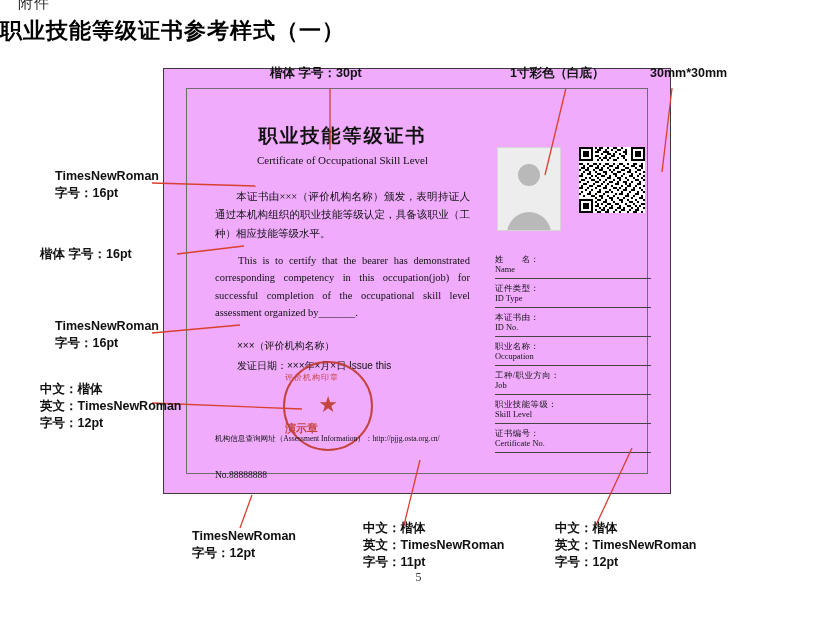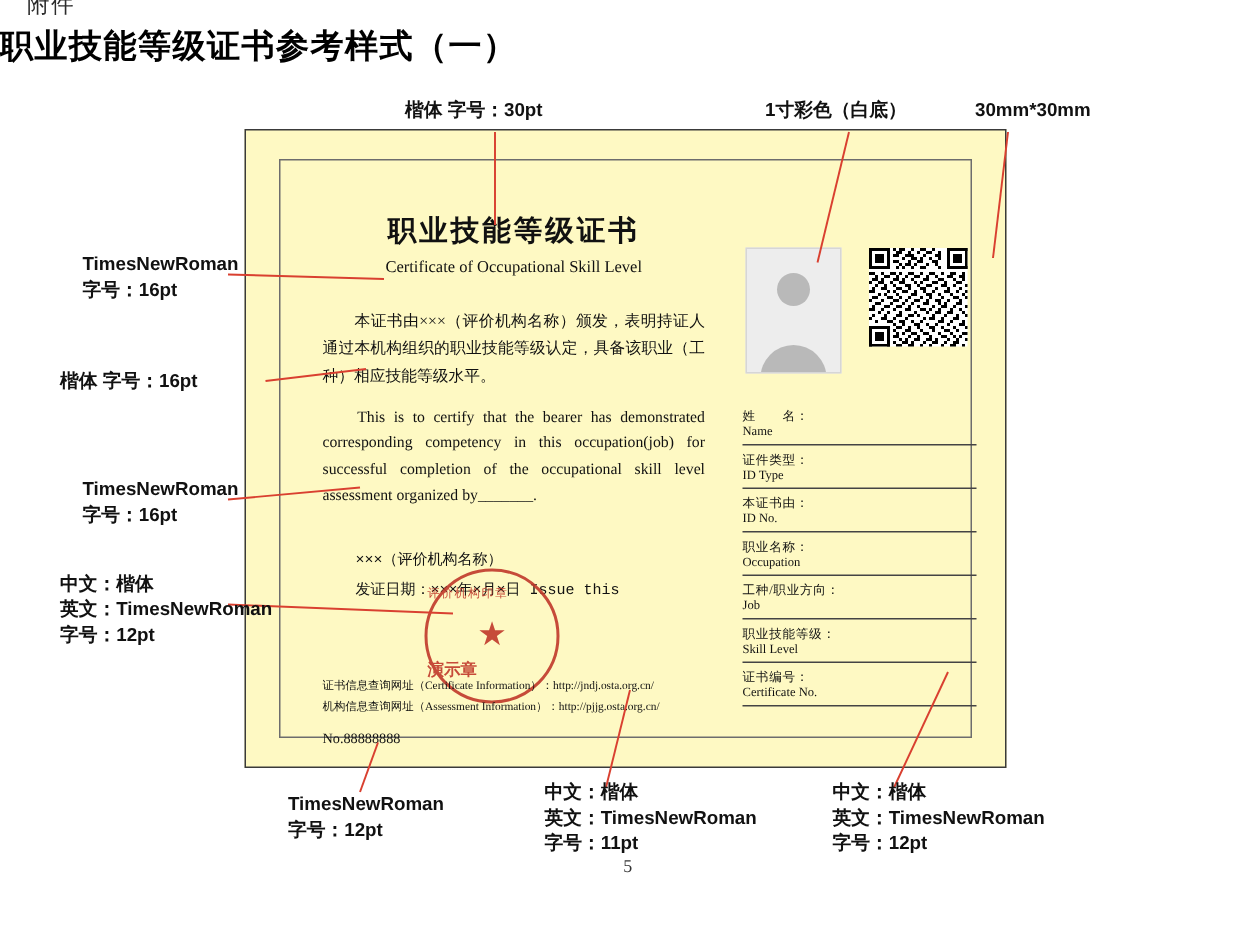--- a/index.html
+++ b/index.html
@@ -36,24 +36,24 @@
   #page-number {
     left: 0; right: 0; top: 570px;
     text-align: center;
     font-size: 12px;
     color: #333;
     font-family: "Liberation Serif", serif;
   }
 
   
   #certificate {
-    left: 163px; top: 86px;
+    left: 163px; top: 68px;
     width: 506px; height: 424px;
     border: 1px solid #3a3a3a;
-    background: #fef9c3;
+    background: #f0abfc;
   }
   #certificate-inner {
     position: absolute;
     left: 22px; top: 19px; right: 22px; bottom: 19px;
     border: 1px solid #6d6d6d;
   }
 
   
   #cert-left {
     position: absolute;
@@ -88,22 +88,22 @@
     margin-top: 9px;
     font-family: "Liberation Serif", serif;
     font-size: 10.5px;
     line-height: 1.65;
     text-align: justify;
     color: #111;
   }
   #cert-en-body .indent { display: inline-block; width: 2.2em; }
 
   #cert-issuer-line {
-    margin-top: 26px;
-    font-family: Liberation Mono, monospace;
+    margin-top: 15px;
+    font-family: Liberation Sans, sans-serif;
     font-size: 10px;
     color: #111;
     line-height: 1.9;
     position: relative;
     height: 44px;
   }
   #issuer-org { position: absolute; left: 22px; top: 0; }
   #issue-date { position: absolute; left: 22px; top: 20px; }
 
   
@@ -244,21 +244,20 @@
       </div>
     </div>
 
     <div id="seal">
       <div class="seal-top-text">评价机构印章</div>
       <div class="seal-star">★</div>
       <div class="seal-bottom-text">演示章</div>
     </div>
 
     <div id="cert-footnotes">
-      <div>证书信息查询网址（Certificate Information）：http://jndj.osta.org.cn/</div>
       <div>机构信息查询网址（Assessment Information）：http://pjjg.osta.org.cn/</div>
     </div>
     <div id="cert-serial">No.88888888</div>
 
     <div id="photo-box">
       <div class="head"></div>
       <div class="shoulders"></div>
     </div>
 
     <div id="qr-box">

